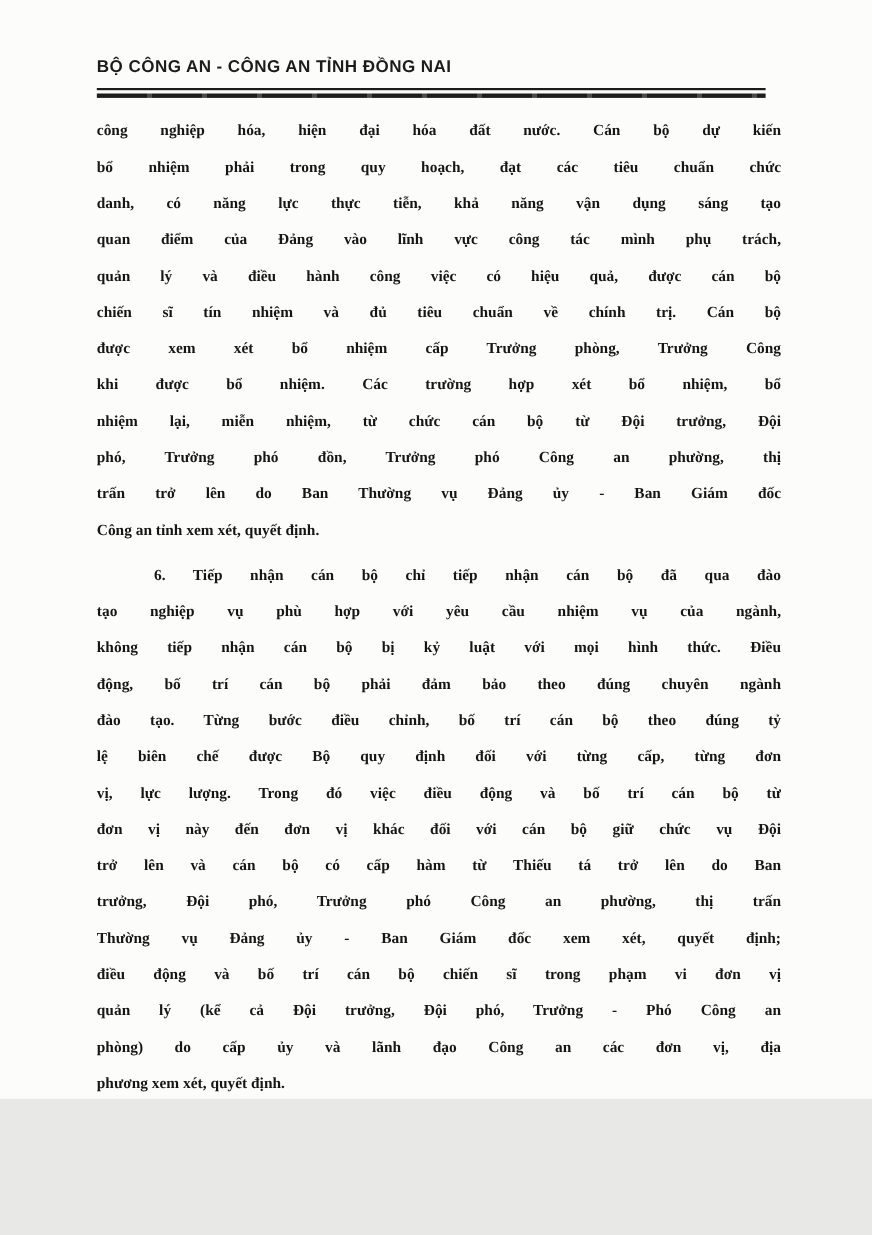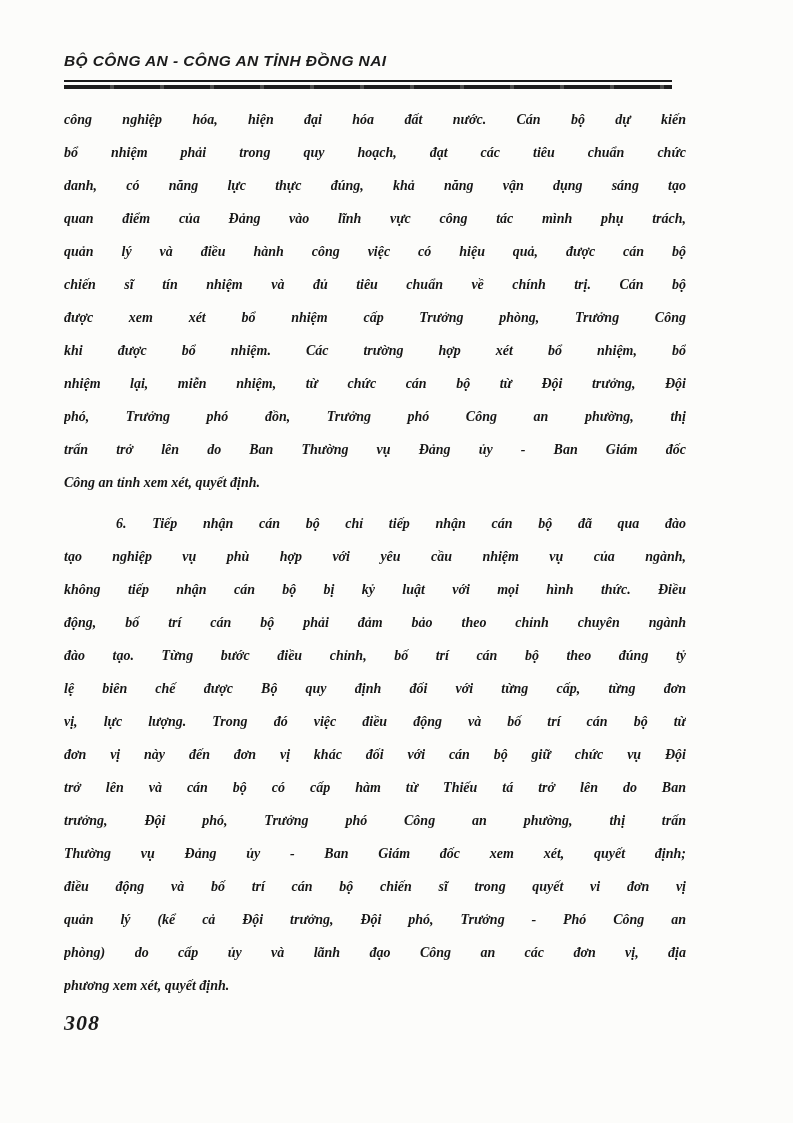--- a/index.html
+++ b/index.html
@@ -4,28 +4,27 @@
 <style>
   html, body {
     margin: 0;
     padding: 0;
     background: #e8e8e6;
     font-family: "Liberation Serif", "DejaVu Serif", serif;
   }
   .page {
     position: relative;
     width: 793px;
-    height: 1123px;
+    height: 999px;
     margin: 0 auto;
     background: #fcfcfa;
     color: #191919;
     overflow: hidden;
     box-sizing: border-box;
-    padding: 52px 83px 0 64px;
-    font-style: italic;
+    padding: 52px 83px 0 88px;
   }
   
   .running-header {
     font-family: "Liberation Sans", "DejaVu Sans", sans-serif;
     font-weight: bold;
     font-size: 15.5px;
     letter-spacing: 0.4px;
     color: #1c1c1c;
     line-height: 18px;
     width: 608px;
@@ -84,45 +83,45 @@
   <div class="running-header">BỘ CÔNG AN - CÔNG AN TỈNH ĐỒNG NAI</div>
 
   <div class="rule-thin"></div>
   <div class="rule-thick"></div>
 
   <div class="body-text">
 
     <div class="paragraph">
       <div class="line">công nghiệp hóa, hiện đại hóa đất nước. Cán bộ dự kiến</div>
       <div class="line">bổ nhiệm phải trong quy hoạch, đạt các tiêu chuẩn chức</div>
-      <div class="line">danh, có năng lực thực đúng, khả năng vận dụng sáng tạo</div>
+      <div class="line">danh, có năng lực thực tiễn, khả năng vận dụng sáng tạo</div>
       <div class="line">quan điểm của Đảng vào lĩnh vực công tác mình phụ trách,</div>
       <div class="line">quản lý và điều hành công việc có hiệu quả, được cán bộ</div>
       <div class="line">chiến sĩ tín nhiệm và đủ tiêu chuẩn về chính trị. Cán bộ</div>
       <div class="line">được xem xét bổ nhiệm cấp Trưởng phòng, Trưởng Công</div>
       <div class="line">khi được bổ nhiệm. Các trường hợp xét bổ nhiệm, bổ</div>
       <div class="line">nhiệm lại, miễn nhiệm, từ chức cán bộ từ Đội trưởng, Đội</div>
       <div class="line">phó, Trưởng phó đồn, Trưởng phó Công an phường, thị</div>
       <div class="line">trấn trở lên do Ban Thường vụ Đảng ủy - Ban Giám đốc</div>
       <div class="line pend">Công an tỉnh xem xét, quyết định.</div>
     </div>
 
     <div class="paragraph second">
       <div class="line indent">6. Tiếp nhận cán bộ chỉ tiếp nhận cán bộ đã qua đào</div>
       <div class="line">tạo nghiệp vụ phù hợp với yêu cầu nhiệm vụ của ngành,</div>
       <div class="line">không tiếp nhận cán bộ bị kỷ luật với mọi hình thức. Điều</div>
-      <div class="line">động, bố trí cán bộ phải đảm bảo theo chỉnh chuyên ngành</div>
+      <div class="line">động, bố trí cán bộ phải đảm bảo theo đúng chuyên ngành</div>
       <div class="line">đào tạo. Từng bước điều chỉnh, bố trí cán bộ theo đúng tỷ</div>
       <div class="line">lệ biên chế được Bộ quy định đối với từng cấp, từng đơn</div>
       <div class="line">vị, lực lượng. Trong đó việc điều động và bố trí cán bộ từ</div>
       <div class="line">đơn vị này đến đơn vị khác đối với cán bộ giữ chức vụ Đội</div>
       <div class="line">trở lên và cán bộ có cấp hàm từ Thiếu tá trở lên do Ban</div>
       <div class="line">trưởng, Đội phó, Trưởng phó Công an phường, thị trấn</div>
       <div class="line">Thường vụ Đảng ủy - Ban Giám đốc xem xét, quyết định;</div>
-      <div class="line">điều động và bố trí cán bộ chiến sĩ trong quyết vi đơn vị</div>
+      <div class="line">điều động và bố trí cán bộ chiến sĩ trong phạm vi đơn vị</div>
       <div class="line">quản lý (kể cả Đội trưởng, Đội phó, Trưởng - Phó Công an</div>
       <div class="line">phòng) do cấp ủy và lãnh đạo Công an các đơn vị, địa</div>
       <div class="line pend">phương xem xét, quyết định.</div>
     </div>
 
   </div>
 
   <div class="page-number">308</div>
 
 </div>

